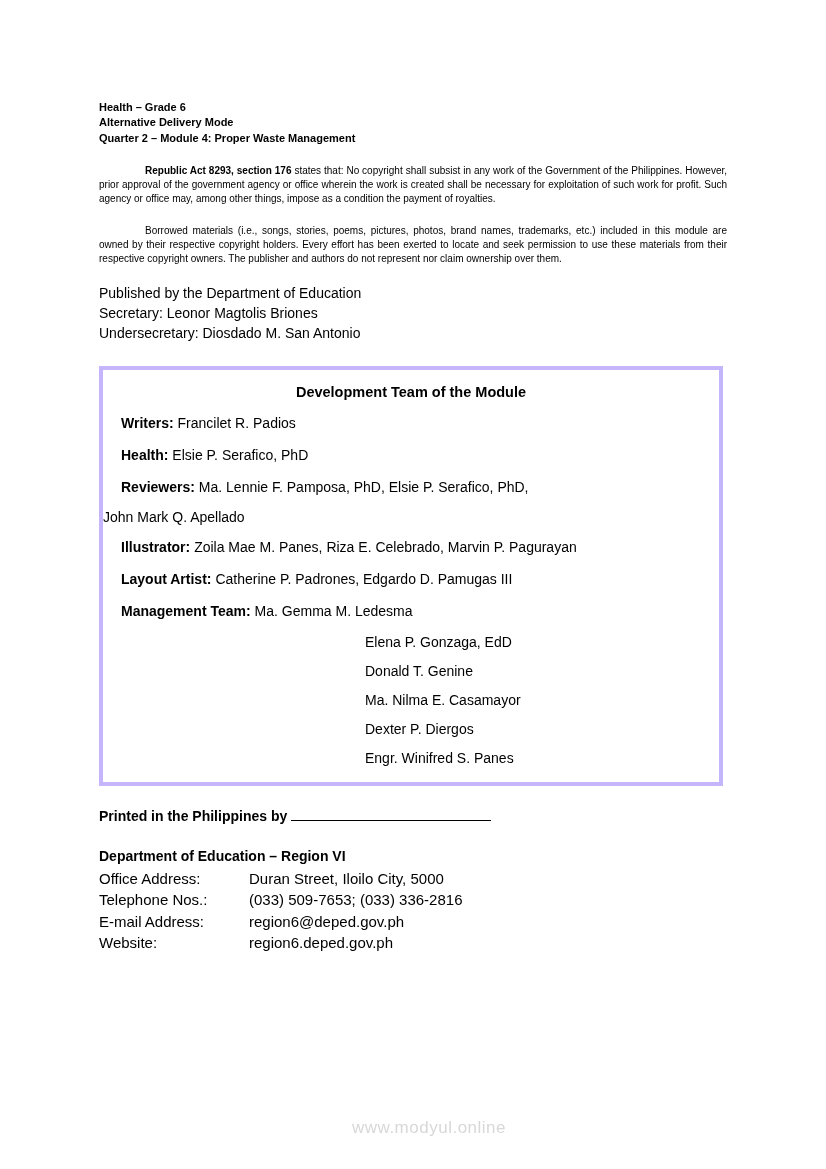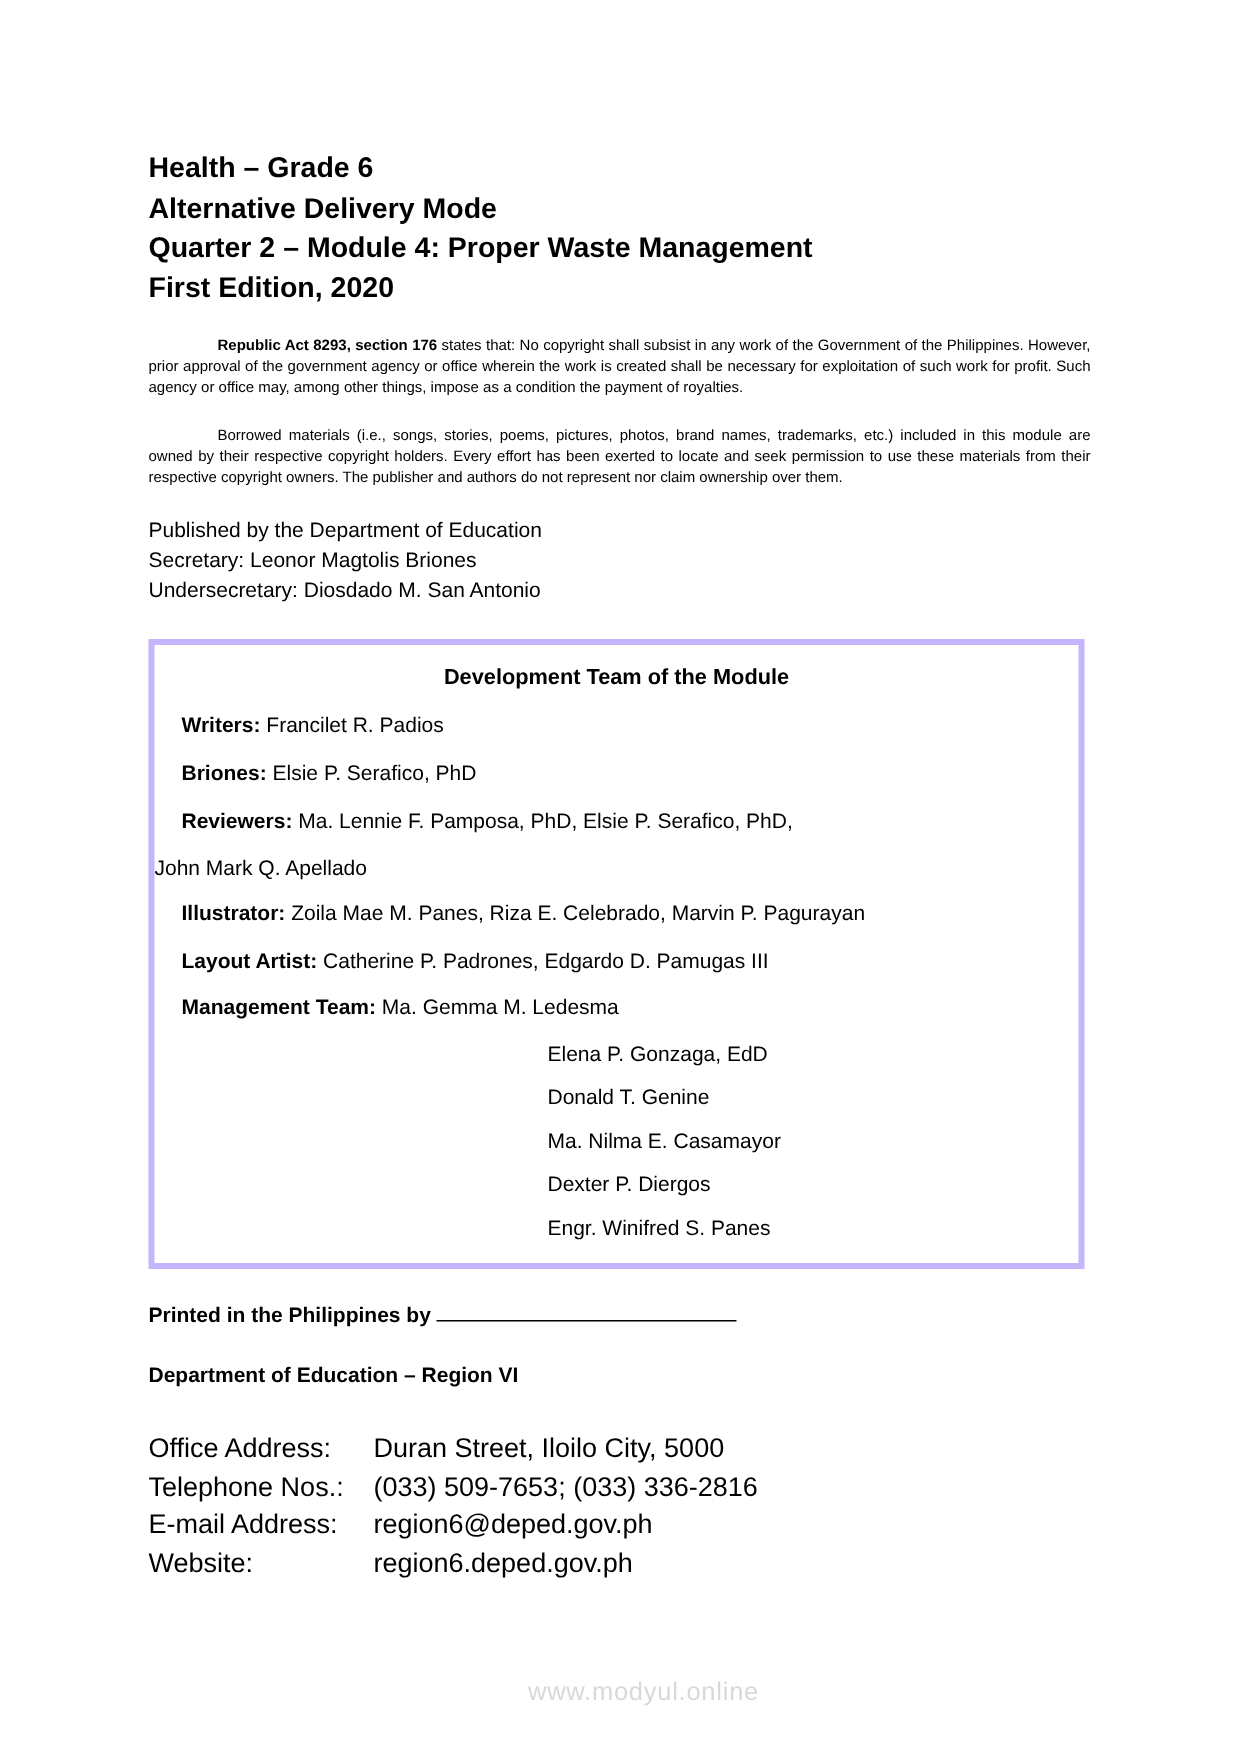--- a/index.html
+++ b/index.html
@@ -21,21 +21,21 @@
     width: 826px;
     height: 1169px;
   }
   .content {
     position: absolute;
     left: 99px;
     top: 100px;
     width: 628px;
   }
   .title-block {
-    font-size: 19px;
+    font-size: 11px;
     font-weight: bold;
     line-height: 1.40;
     margin-bottom: 18px;
   }
   .title-block div { white-space: nowrap; }
 
   p.body-par {
     font-size: 10px;
     line-height: 1.40;
     text-align: justify;
@@ -92,22 +92,22 @@
     border-bottom: 1.5px solid #000;
     width: 200px;
     vertical-align: baseline;
   }
   .region {
     font-weight: bold;
     font-size: 14px;
     margin-top: 24px;
   }
   .contact {
-    margin-top: 29px;
-    font-size: 18px;
+    margin-top: 4px;
+    font-size: 15px;
     line-height: 1.42;
   }
   .contact-row {
     display: flex;
   }
   .contact-label { width: 150px; flex: 0 0 150px; }
   .contact-value { flex: 1 1 auto; }
 
   .watermark {
     position: absolute;
@@ -124,21 +124,20 @@
 </head>
 <body>
 
 <div class="page">
   <div class="content">
 
     <div class="title-block">
       <div>Health – Grade 6</div>
       <div>Alternative Delivery Mode</div>
       <div>Quarter 2 – Module 4: Proper Waste Management</div>
-      <div>First Edition, 2020</div>
     </div>
 
     <p class="body-par"><b>Republic Act 8293, section 176</b><span> states that: No copyright shall subsist in any work of the Government of the Philippines. However, prior approval of the government agency or office wherein the work is created shall be necessary for exploitation of such work for profit. Such agency or office may, among other things, impose as a condition the payment of royalties.</span></p>
 
     <p class="body-par">Borrowed materials (i.e., songs, stories, poems, pictures, photos, brand names, trademarks, etc.) included in this module are owned by their respective copyright holders. Every effort has been exerted to locate and seek permission to use these materials from their respective copyright owners. The publisher and authors do not represent nor claim ownership over them.</p>
 
     <div class="publisher">
       <div>Published by the Department of Education</div>
       <div>Secretary: Leonor Magtolis Briones</div>
       <div>Undersecretary: Diosdado M. San Antonio</div>
@@ -146,21 +145,21 @@
 
     <div class="dev-box">
       <div class="dev-box-title">Development Team of the Module</div>
 
       <div class="dev-row">
         <span class="lbl">Writers:</span>
         <span>Francilet R. Padios</span>
       </div>
 
       <div class="dev-row">
-        <span class="lbl">Briones:</span>
+        <span class="lbl">Health:</span>
         <span>Elsie P. Serafico, PhD</span>
       </div>
 
       <div class="dev-row">
         <span class="lbl">Reviewers:</span>
         <span>Ma. Lennie F. Pamposa, PhD, Elsie P. Serafico, PhD,</span>
       </div>
 
       <div class="dev-cont">John Mark Q.  Apellado</div>
 

